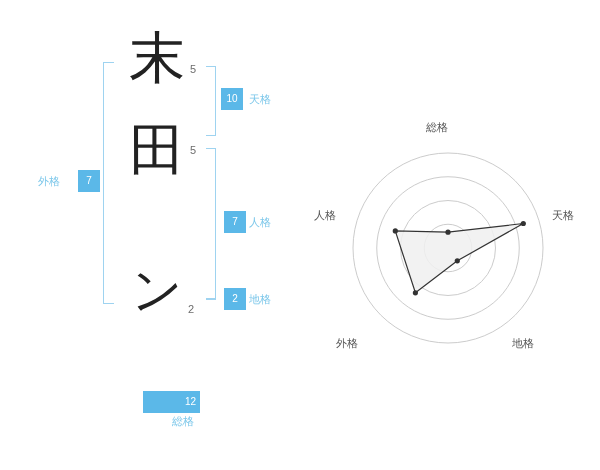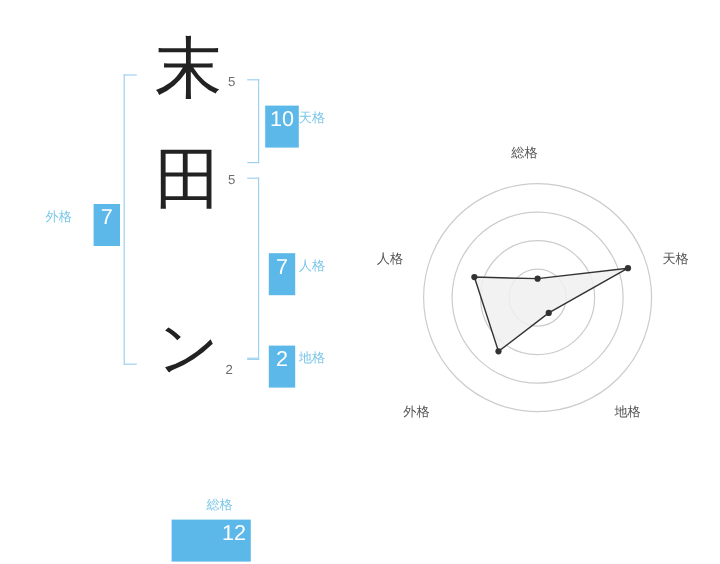--- a/index.html
+++ b/index.html
@@ -78,23 +78,23 @@
   
   .brk-gai {
     left: 103px; top: 62px; width: 10px; height: 240px;
     border-width: 1px 0 1px 1px;
   }
 
   .badge {
     position: absolute;
     background: #5bb8e8;
     color: #ffffff;
-    font-size: 18px;
+    font-size: 10px;
     line-height: 22px;
-    height: 35px;
+    height: 22px;
     min-width: 22px;
     text-align: center;
     padding: 0 4px;
     box-sizing: border-box;
     font-family: "Liberation Sans", sans-serif;
   }
   .badge-label {
     position: absolute;
     color: #7cc7ea;
     font-size: 11px;
@@ -102,21 +102,21 @@
   }
 
   .bd-ten   { left: 221px; top: 88px; }
   .lb-ten   { left: 249px; top: 88px; }
   .bd-jin   { left: 224px; top: 211px; }
   .lb-jin   { left: 249px; top: 211px; }
   .bd-chi   { left: 224px; top: 288px; }
   .lb-chi   { left: 249px; top: 288px; }
   .bd-gai   { left: 78px;  top: 170px; }
   .lb-gai   { left: 38px;  top: 170px; }
-  .bd-sou   { left: 143px; top: 433px; padding-left: 42px; }
+  .bd-sou   { left: 143px; top: 391px; padding-left: 42px; }
   .lb-sou   { left: 172px; top: 410px; }
 
   
   .radar-panel {
     position: absolute;
     left: 300px;
     top: 0;
     width: 300px;
     height: 470px;
   }

